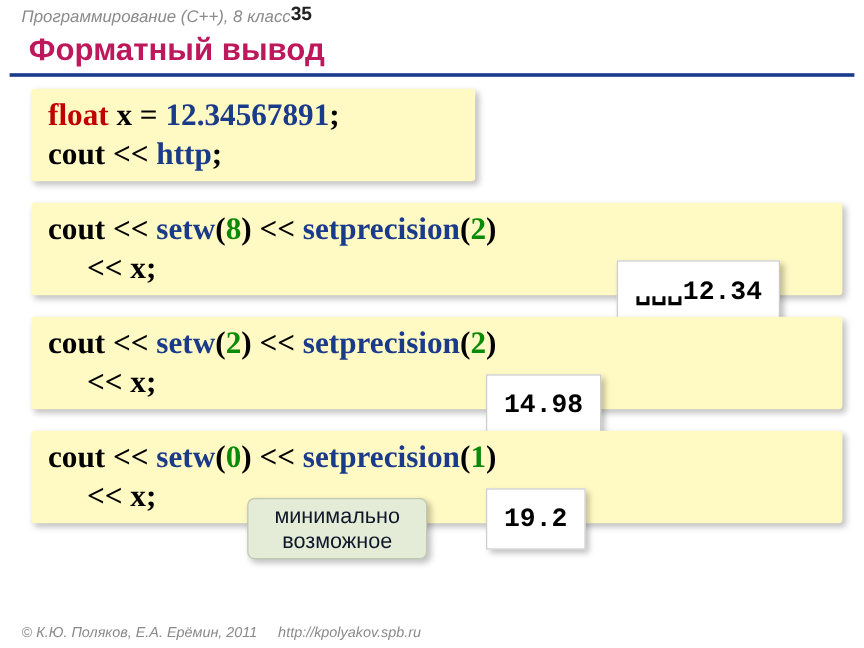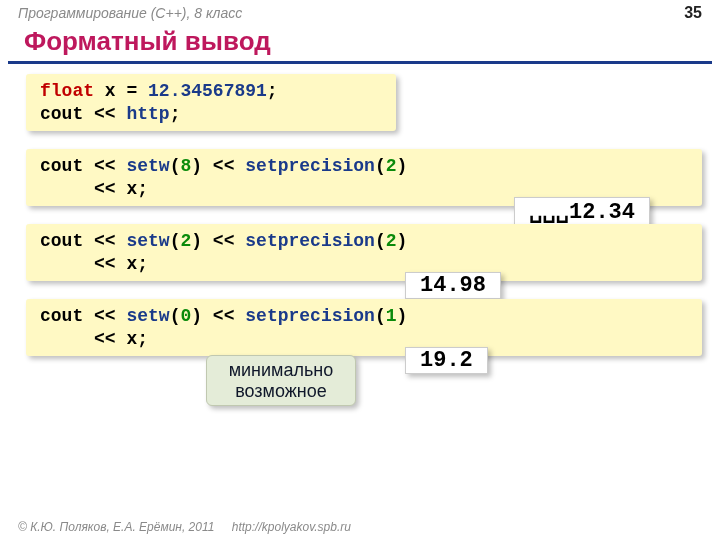--- a/index.html
+++ b/index.html
@@ -6,21 +6,21 @@
   body {
     width: 720px;
     height: 540px;
     background: #fff;
     font-family: Arial, sans-serif;
     position: relative;
     overflow: hidden;
   }
   .header-bar {
     display: flex;
-    justify-content: space-between;
+    justify-content: flex-start;
     align-items: center;
     padding: 4px 18px 2px 18px;
     font-style: italic;
     color: #8a8a8a;
     font-size: 14px;
   }
   .page-num { color: #222; font-weight: bold; font-style: normal; font-size: 16px; }
   .title {
     font-size: 26px;
     font-weight: bold;
@@ -30,42 +30,42 @@
   .hr {
     height: 3px;
     background: #1a3a8a;
     margin: 0 8px 10px 8px;
   }
   .codebox {
     background: #fff9c4;
     border-radius: 3px;
     margin: 0 18px 8px 26px;
     padding: 6px 14px 6px 14px;
-    font-family: Liberation Mono, monospace;
-    font-size: 18px;
+    font-family: Liberation Serif, serif;
+    font-size: 26px;
     font-weight: bold;
     box-shadow: 3px 3px 5px rgba(0,0,0,0.25);
     position: relative;
     line-height: 1.25;
   }
   .codebox.narrow { width: 370px; }
   .section { position: relative; margin-bottom: 18px; }
   .kw-red { color: #c00000; }
   .kw-blue { color: #1a3a8a; }
   .kw-green { color: #0a8a0a; }
   .kw-black { color: #000; }
   .output {
     position: absolute;
     background: #fff;
     border: 1px solid #ccc;
     box-shadow: 3px 3px 5px rgba(0,0,0,0.25);
     font-family: "Courier New", monospace;
     font-size: 22px;
     font-weight: bold;
-    padding: 0 14px;
+    padding: 12px 14px;
     color: #000;
   }
   .note {
     position: absolute;
     background: #e4ecd8;
     border: 1px solid #c0c8b0;
     border-radius: 6px;
     box-shadow: 3px 3px 5px rgba(0,0,0,0.25);
     font-size: 18px;
     color: #0f172a;

